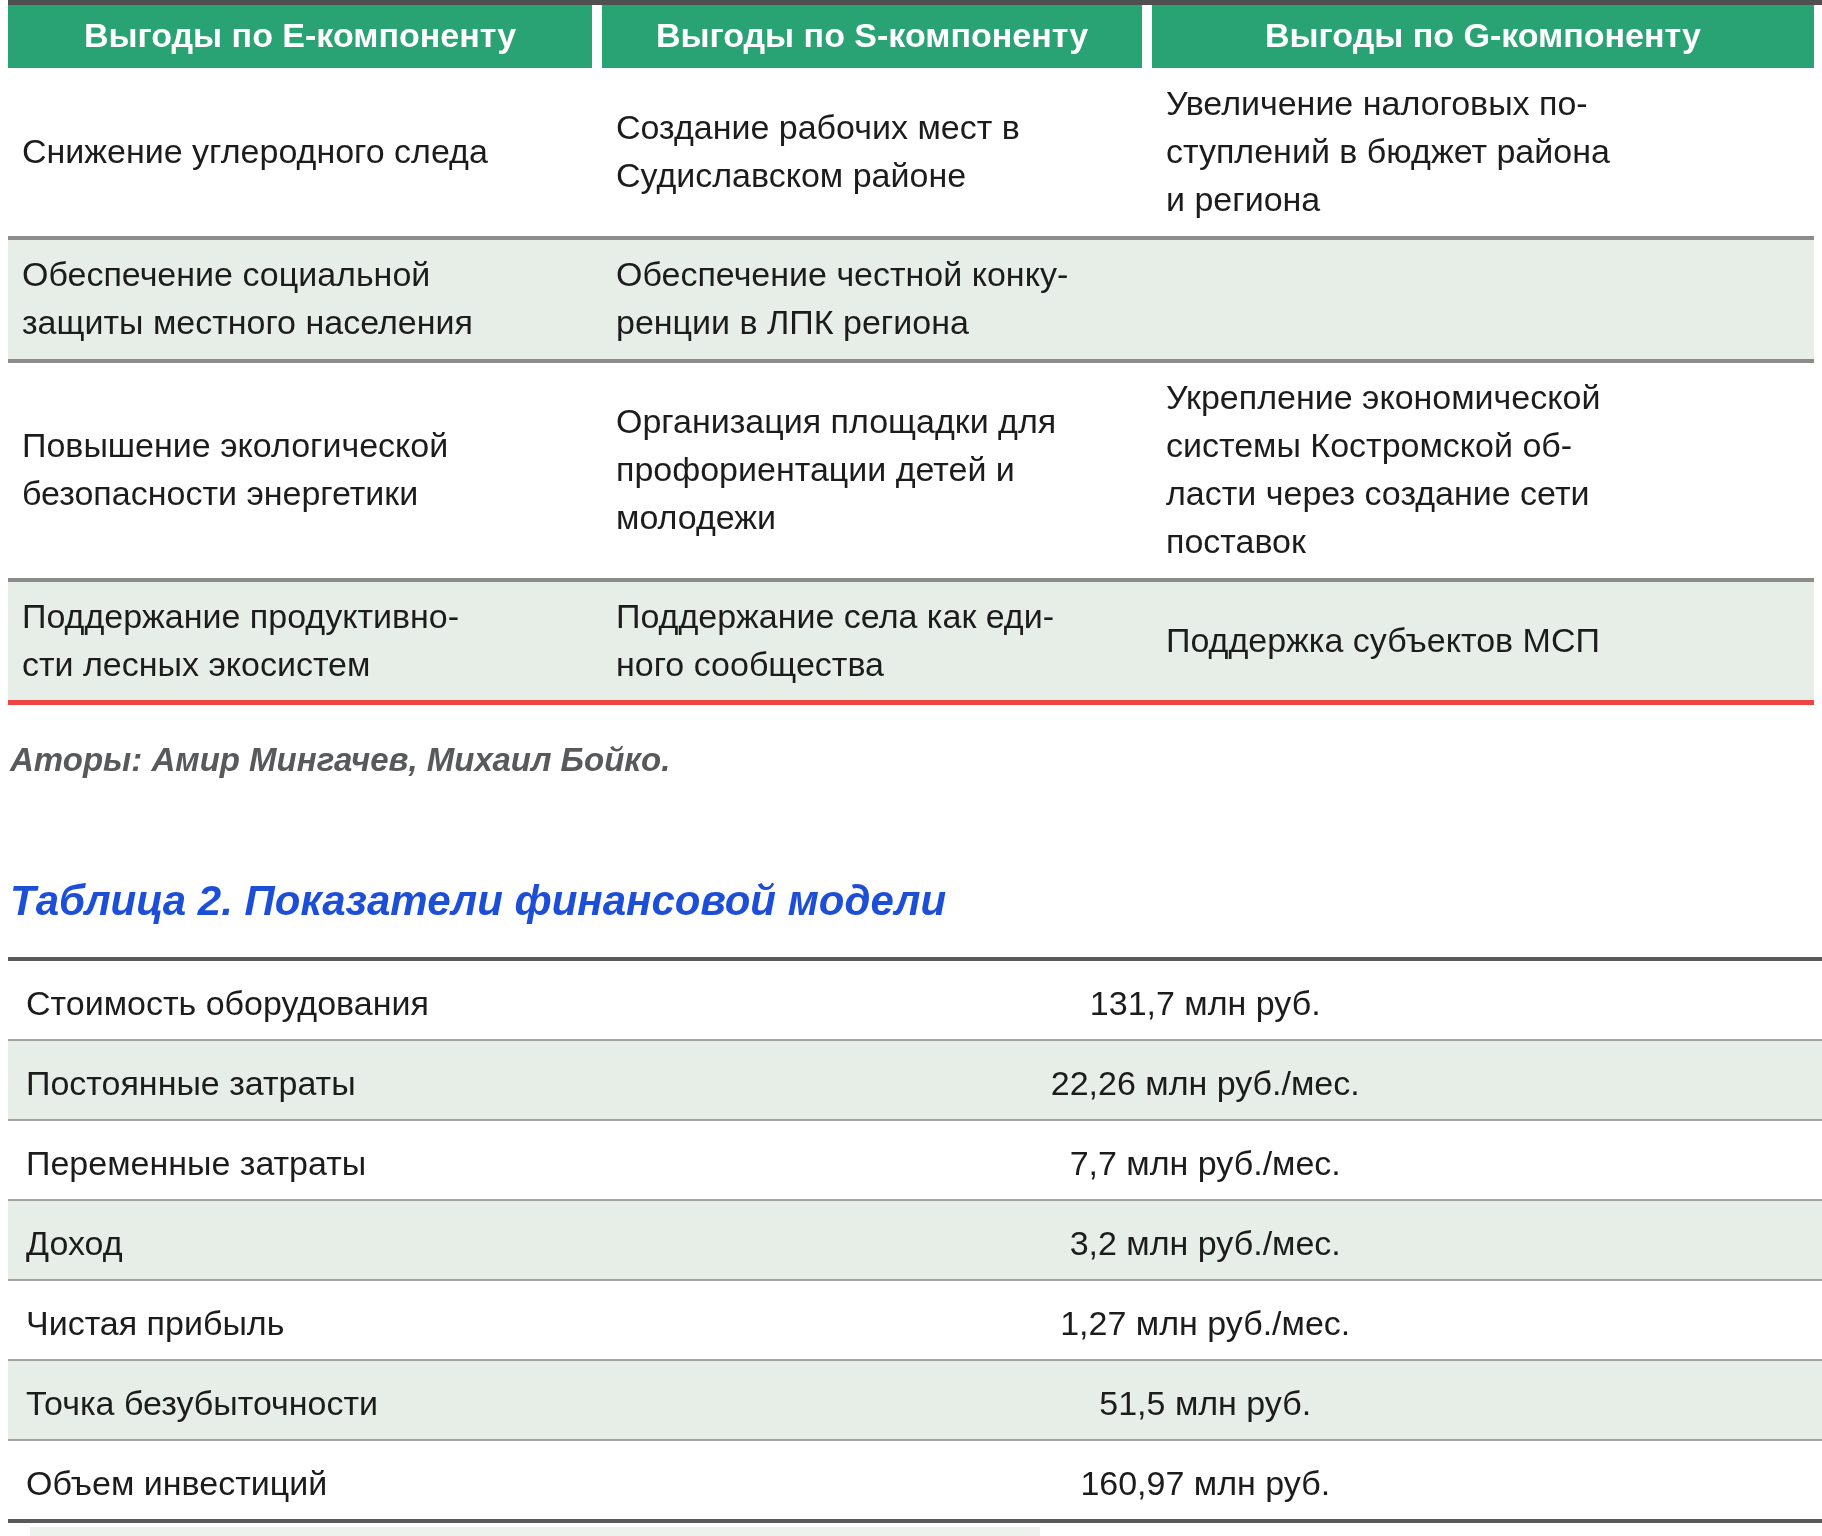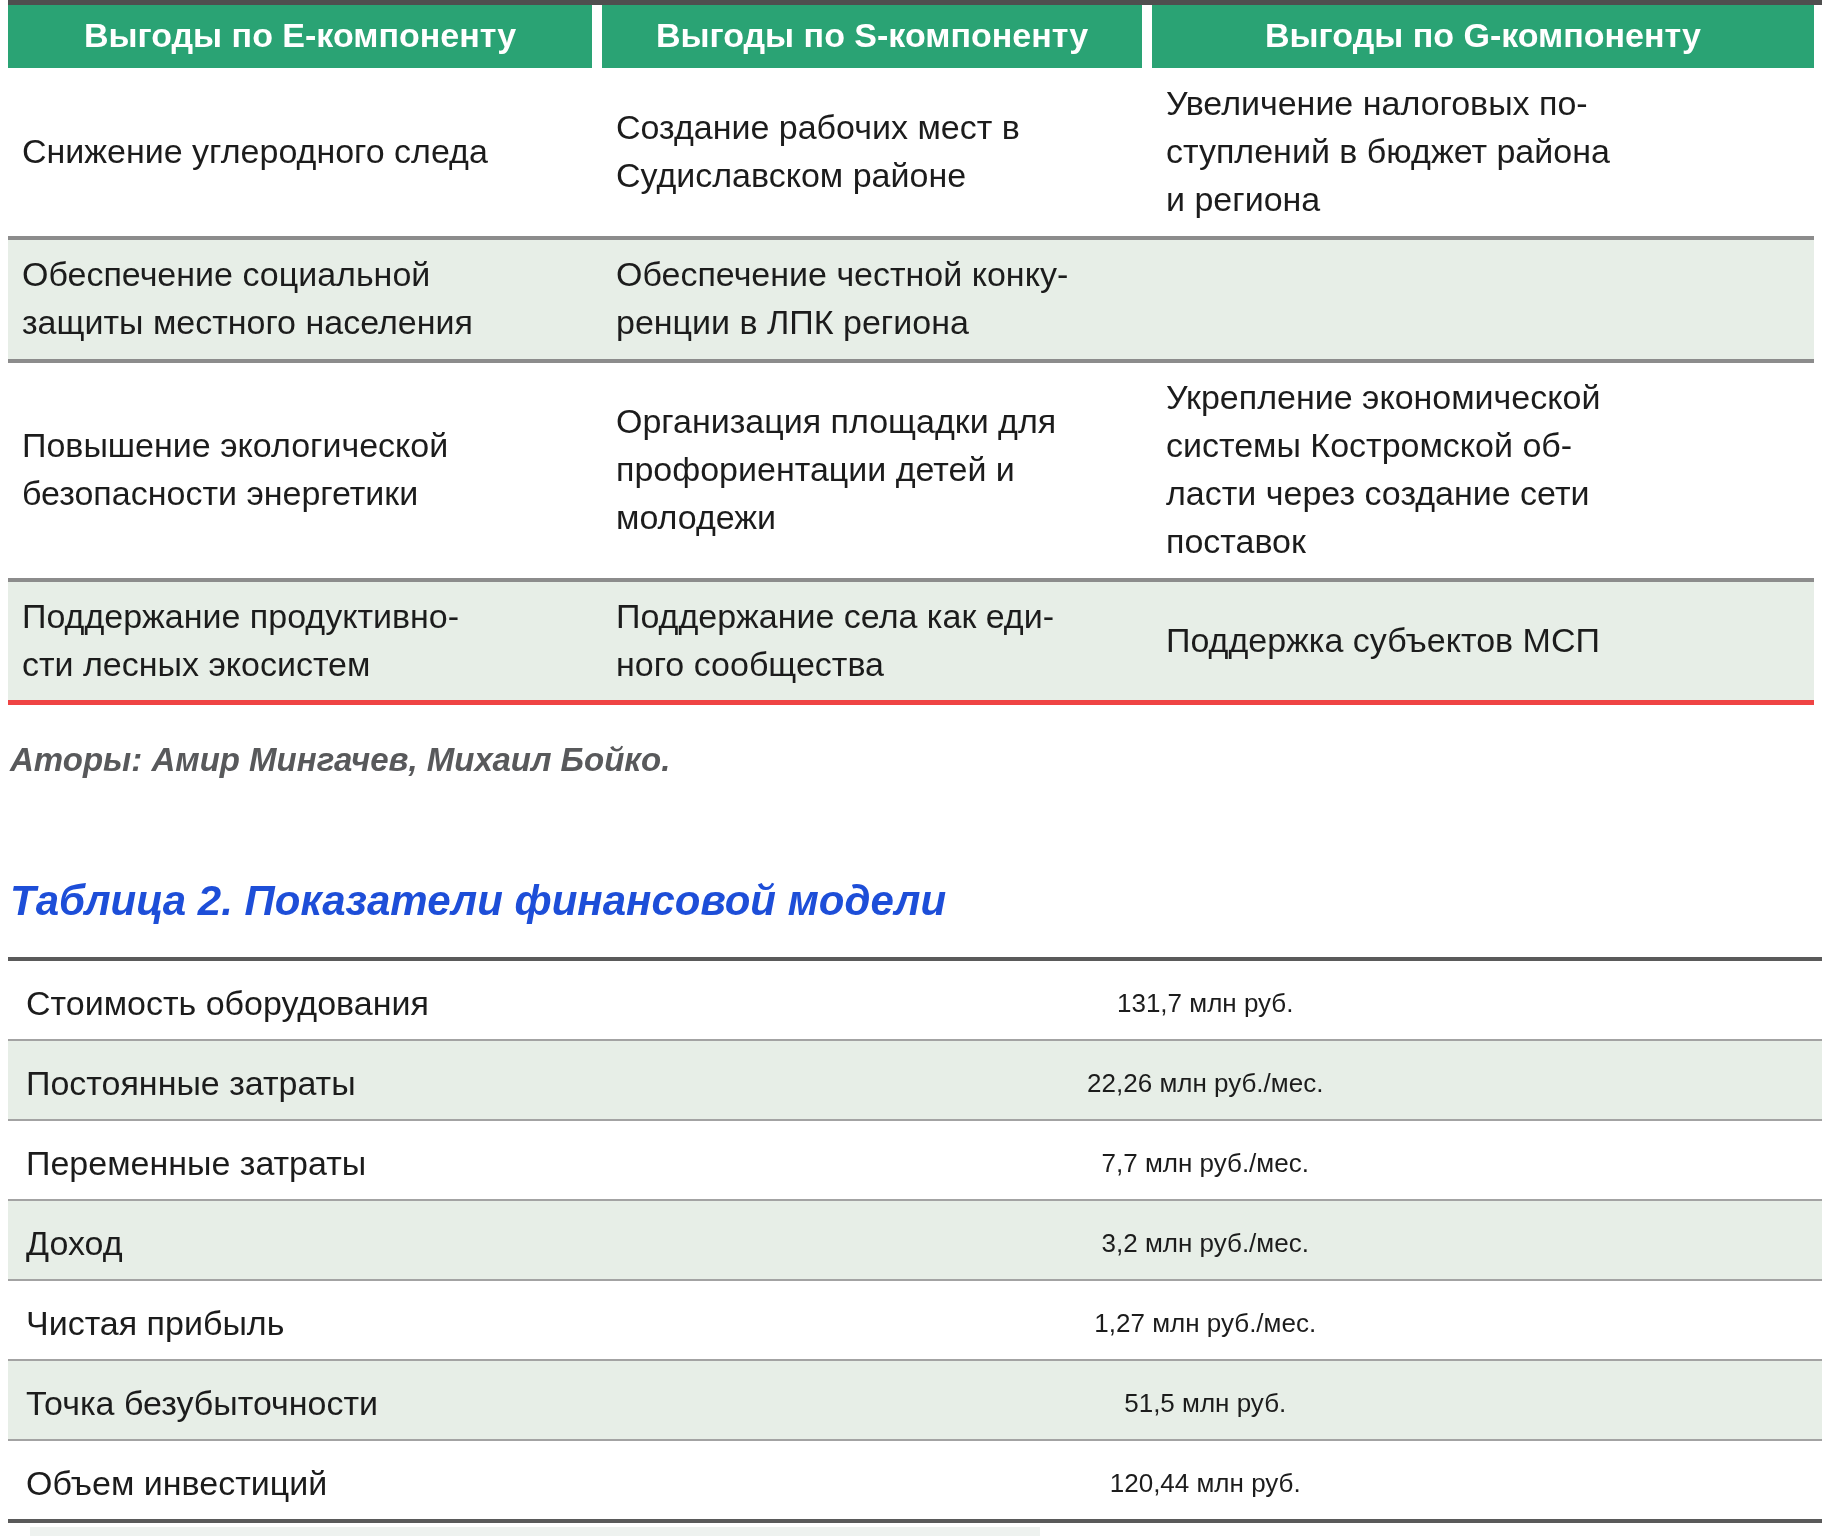--- a/index.html
+++ b/index.html
@@ -89,21 +89,21 @@
   .t2-row.sep { border-top: 2px solid #a3a3a3; }
   .t2-row.tint { background: #e7eee7; }
   .t2-label {
     flex: 0 0 32%;
     font-size: 34px;
     padding-left: 18px;
     box-sizing: border-box;
   }
   .t2-value {
     flex: 1 1 auto;
-    font-size: 26px;
+    font-size: 34px;
     text-align: center;
   }
 
   .authors.last { margin-top: 30px; }
 
   .bottom-artifact {
     position: absolute;
     left: 30px;
     bottom: 0;
     width: 1010px;
@@ -186,21 +186,21 @@
     <div class="t2-row sep">
       <div class="t2-label">Чистая прибыль</div>
       <div class="t2-value">1,27 млн руб./мес.</div>
     </div>
     <div class="t2-row sep tint">
       <div class="t2-label">Точка безубыточности</div>
       <div class="t2-value">51,5 млн руб.</div>
     </div>
     <div class="t2-row sep">
       <div class="t2-label">Объем инвестиций</div>
-      <div class="t2-value">120,44 млн руб.</div>
+      <div class="t2-value">160,97 млн руб.</div>
     </div>
   </section>
 
   <p class="authors last">Аторы: Дмитрий Болдин, Ольга Ракитова.</p>
 
   <div class="bottom-artifact"></div>
 
 </div>
 
 </body></html>

